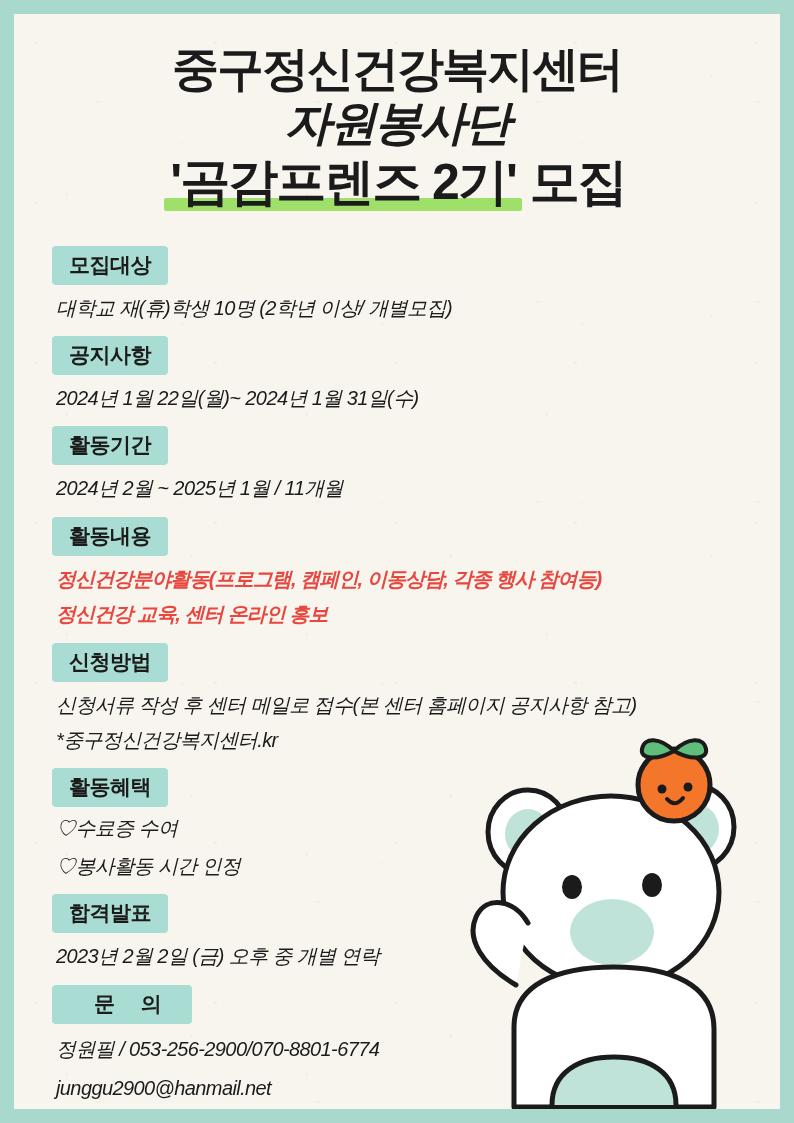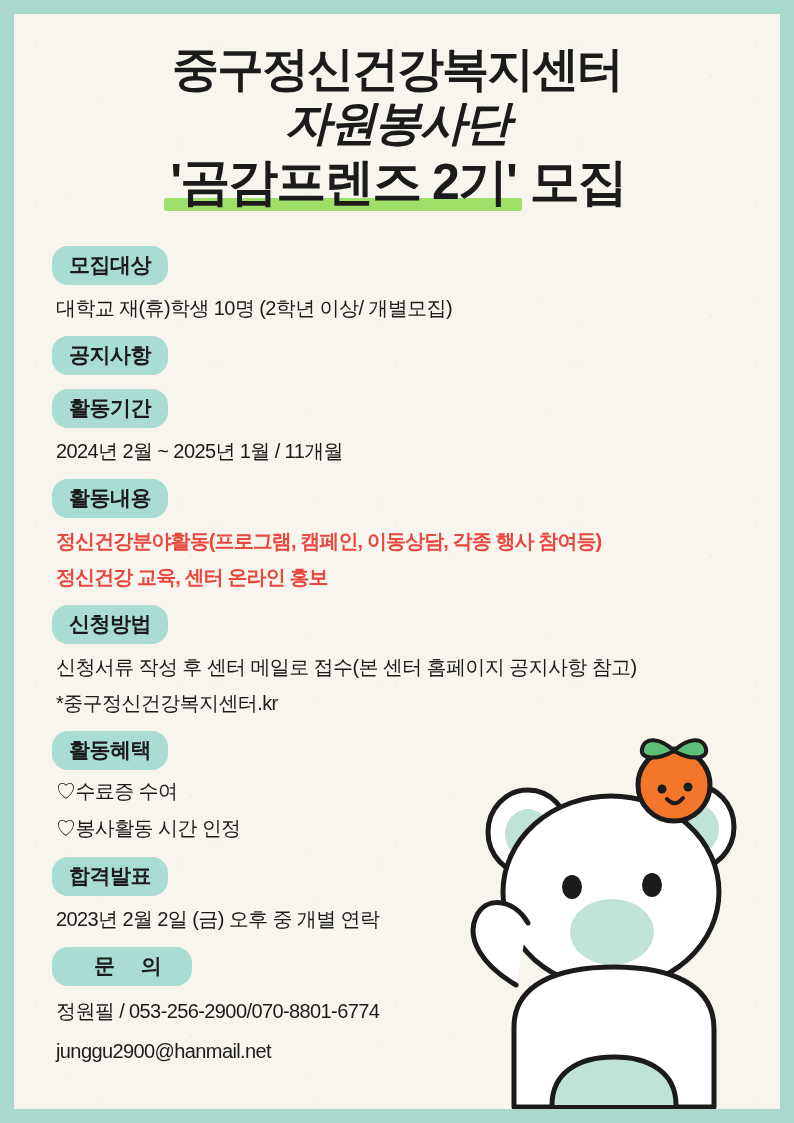--- a/index.html
+++ b/index.html
@@ -96,34 +96,35 @@
     margin-bottom: 14px;
   }
   .chip {
     display: inline-block;
     background: #a9dcd2;
     color: #1b1b1b;
     font-size: 21px;
     font-weight: bold;
     letter-spacing: -0.5px;
     padding: 5px 17px 6px 17px;
-    border-radius: 16px;
+    border-radius: 4px;
   }
   .chip.wide {
     padding: 5px 20px 6px 36px;
     letter-spacing: 10px;
     text-indent: 6px;
   }
   .body-text {
     margin-top: 9px;
     font-size: 20px;
     color: #1b1b1b;
     letter-spacing: -0.6px;
     line-height: 1.42;
     padding-left: 4px;
+    font-style: italic;
   }
   .body-text.red {
     color: #e8473f;
     font-weight: bold;
     letter-spacing: -0.9px;
   }
   .body-text.small-gap {
     margin-top: 7px;
   }
   .sec-contact .body-text {
@@ -164,20 +165,21 @@
 
     <div class="content">
 
       <div class="section">
         <div class="chip">모집대상</div>
         <div class="body-text">대학교 재(휴)학생 10명 (2학년 이상/ 개별모집)</div>
       </div>
 
       <div class="section">
         <div class="chip">공지사항</div>
+        <div class="body-text">2024년 1월 22일(월)~ 2024년 1월 31일(수)</div>
       </div>
 
       <div class="section">
         <div class="chip">활동기간</div>
         <div class="body-text">2024년 2월 ~ 2025년 1월 / 11개월</div>
       </div>
 
       <div class="section">
         <div class="chip">활동내용</div>
         <div class="body-text red">정신건강분야활동(프로그램, 캠페인, 이동상담, 각종 행사 참여등)</div>

